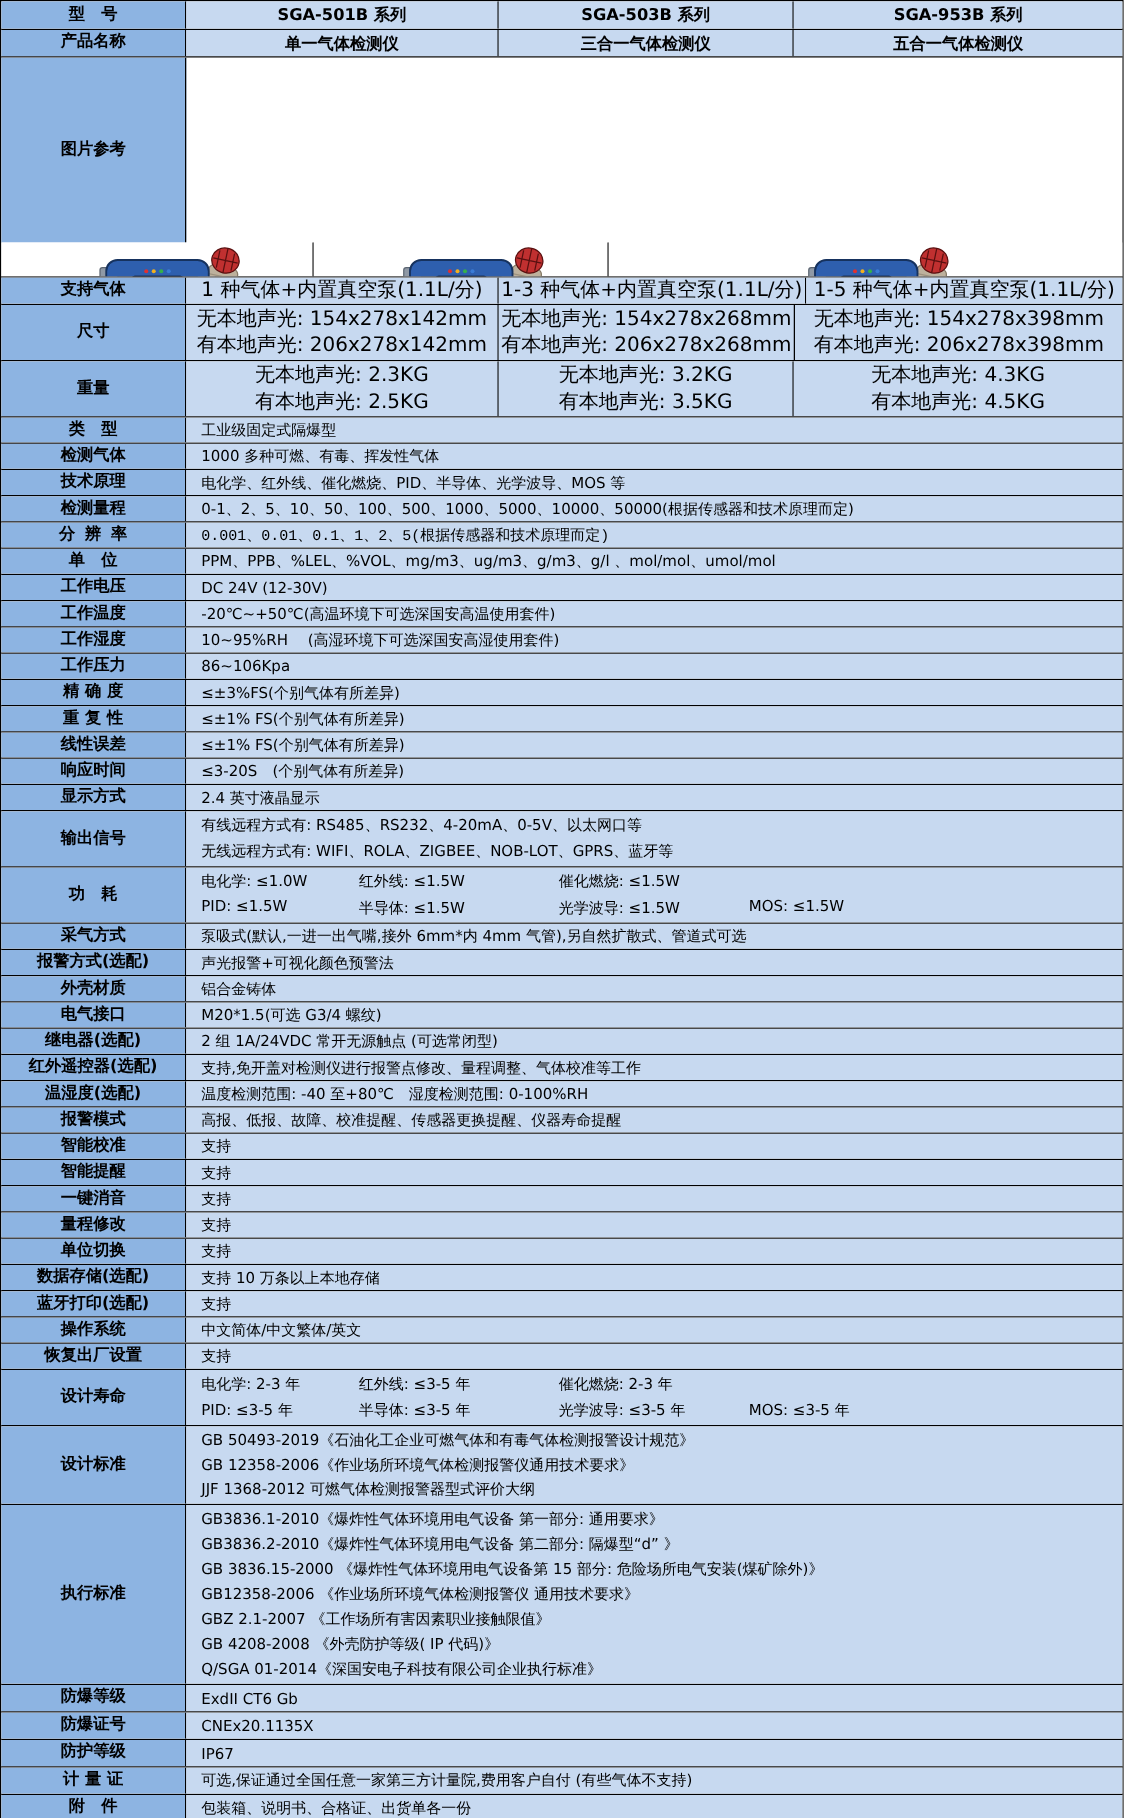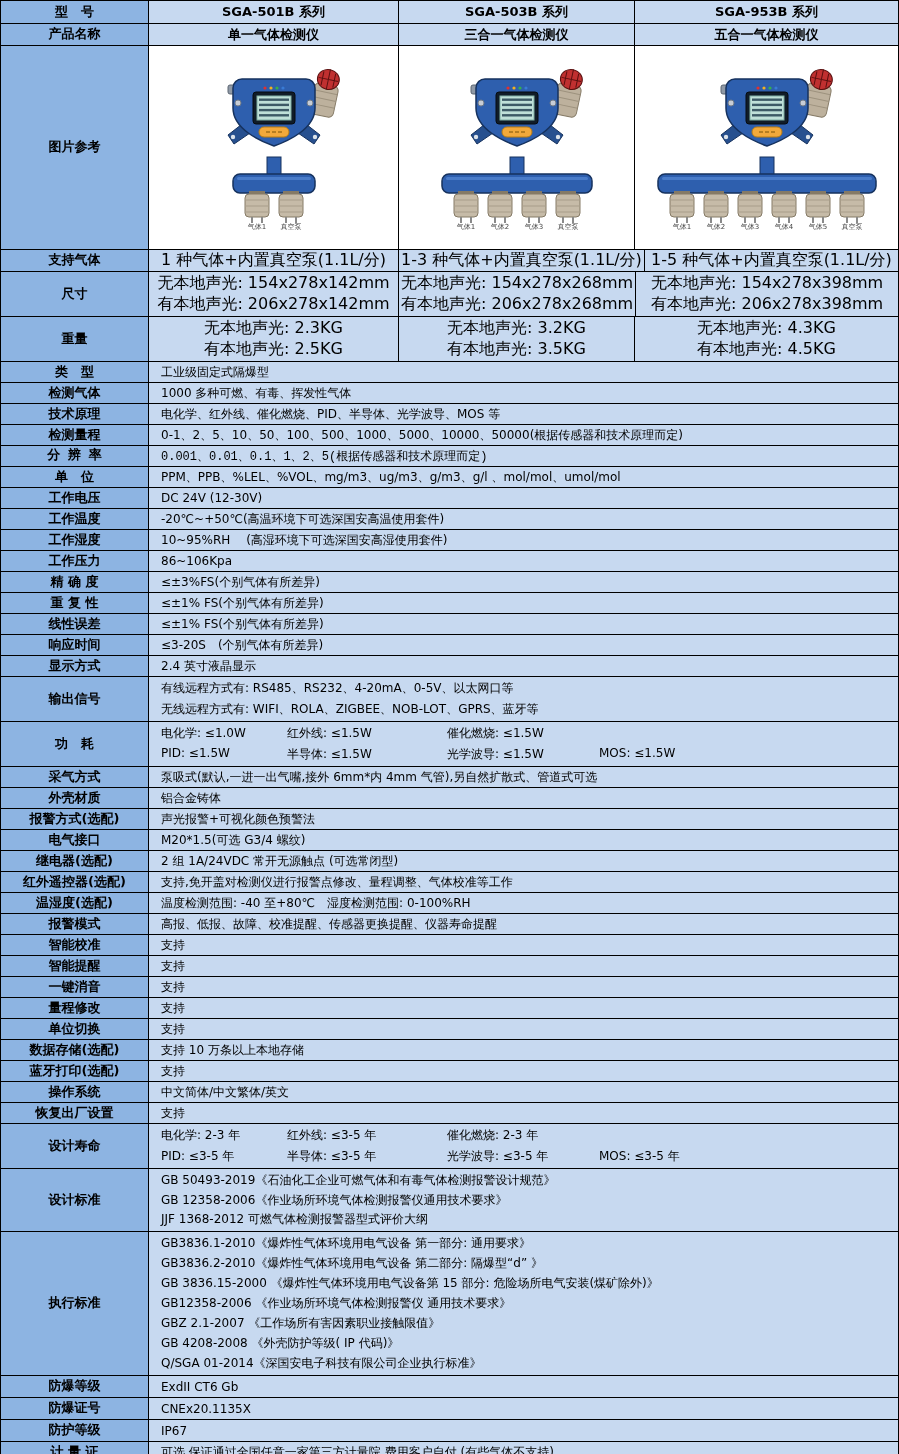--- a/index.html
+++ b/index.html
@@ -106,21 +106,21 @@
           <div class="vline">单一气体检测仪</div>
         </div>
         <div class="tcell" style="flex: 0 0 236px;">
           <div class="vline">三合一气体检测仪</div>
         </div>
         <div class="tcell" style="flex: 1 1 0%;">
           <div class="vline">五合一气体检测仪</div>
         </div>
       </div>
     </div>
-    <div class="row" style="height: 204px;">
+    <div class="row" style="height: 176px; flex-direction: column;">
       <div class="label-cell">图片参考</div>
       <div class="content">
         <div class="icell" style="flex: 0 0 250px;">
           <svg xmlns="http://www.w3.org/2000/svg" width="184" height="166" viewBox="0 0 184 166">
             <rect x="46" y="20" width="14" height="9" rx="2" fill="#8f99a6" stroke="#5c6672"></rect>
             <rect x="124" y="20" width="14" height="9" rx="2" fill="#8f99a6" stroke="#5c6672"></rect>
             <g transform="rotate(12 142 35)">
               <rect x="130" y="19" width="24" height="32" rx="5" fill="#bdb19d" stroke="#857a66"></rect>
               <path d="M130 27 h24 M130 34 h24 M130 41 h24" stroke="#9d927e" fill="none"></path>
               <ellipse cx="142" cy="14" rx="11" ry="10" fill="#C03030" stroke="#5a1010"></ellipse>
@@ -513,32 +513,32 @@
     </div>
     <div class="row" style="height: 21px;">
       <div class="label-cell">采气方式</div>
       <div class="content">
         <div class="scell">
           <div class="sline">泵吸式(默认,一进一出气嘴,接外 6mm*内 4mm 气管),另自然扩散式、管道式可选</div>
         </div>
       </div>
     </div>
     <div class="row" style="height: 21px;">
+      <div class="label-cell">报警方式(选配)</div>
+      <div class="content">
+        <div class="scell">
+          <div class="sline">声光报警+可视化颜色预警法</div>
+        </div>
+      </div>
+    </div>
+    <div class="row" style="height: 21px;">
       <div class="label-cell">外壳材质</div>
       <div class="content">
         <div class="scell">
           <div class="sline">铝合金铸体</div>
-        </div>
-      </div>
-    </div>
-    <div class="row" style="height: 21px;">
-      <div class="label-cell">报警方式(选配)</div>
-      <div class="content">
-        <div class="scell">
-          <div class="sline">声光报警+可视化颜色预警法</div>
         </div>
       </div>
     </div>
     <div class="row" style="height: 21px;">
       <div class="label-cell">电气接口</div>
       <div class="content">
         <div class="scell">
           <div class="sline">M20*1.5(可选 G3/4 螺纹)</div>
         </div>
       </div>

